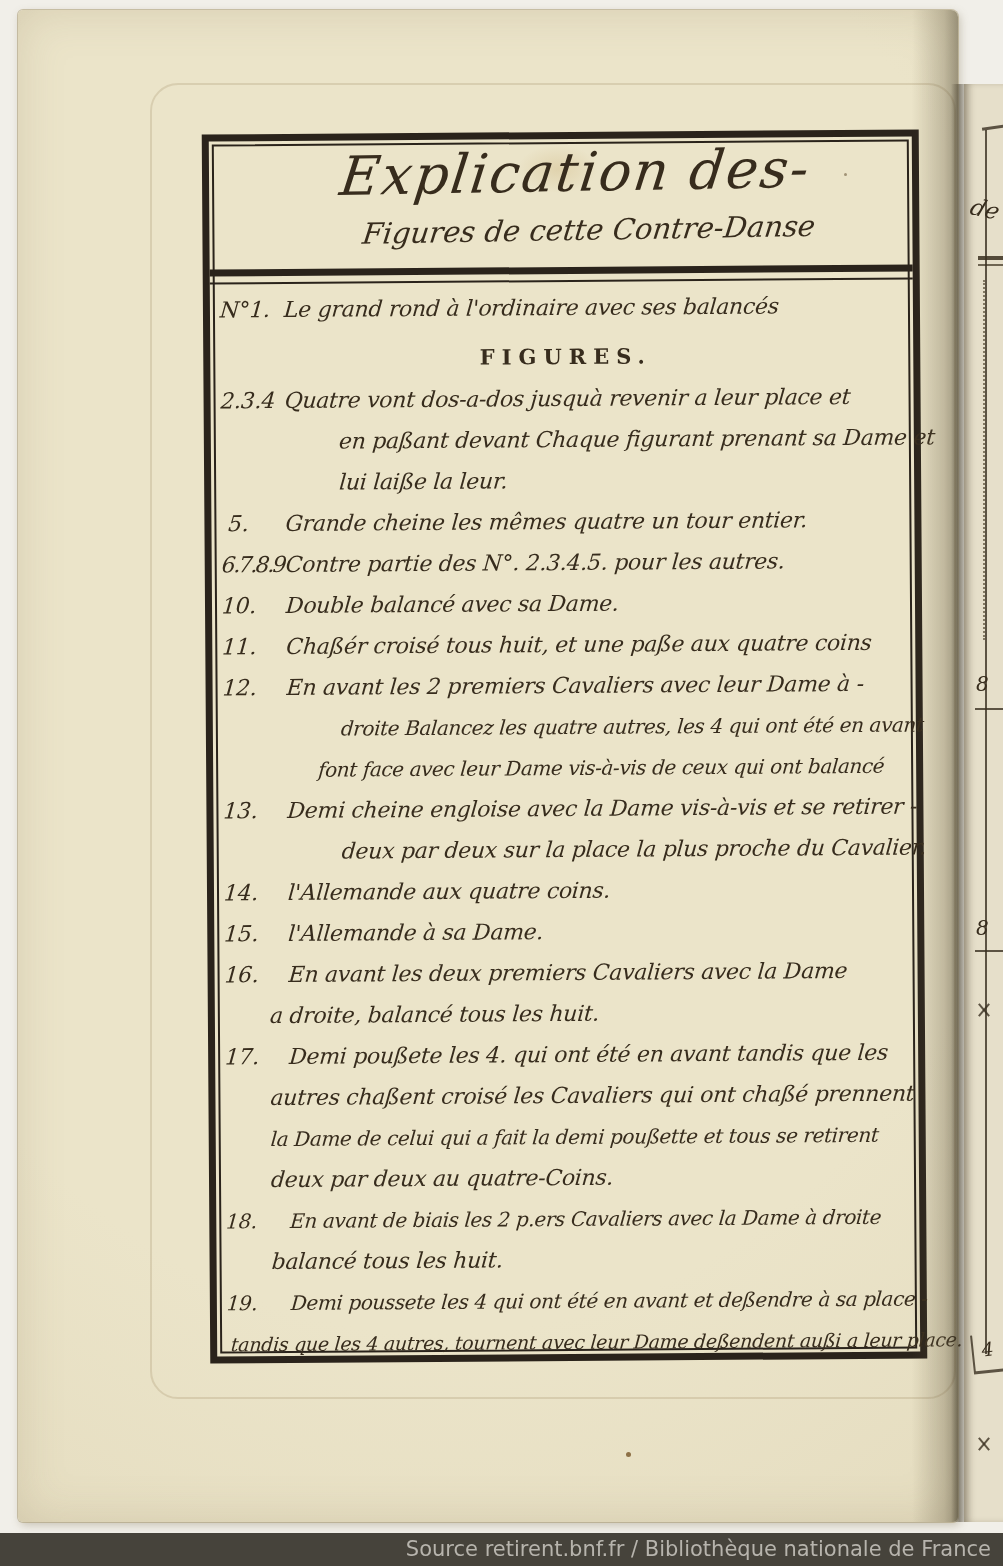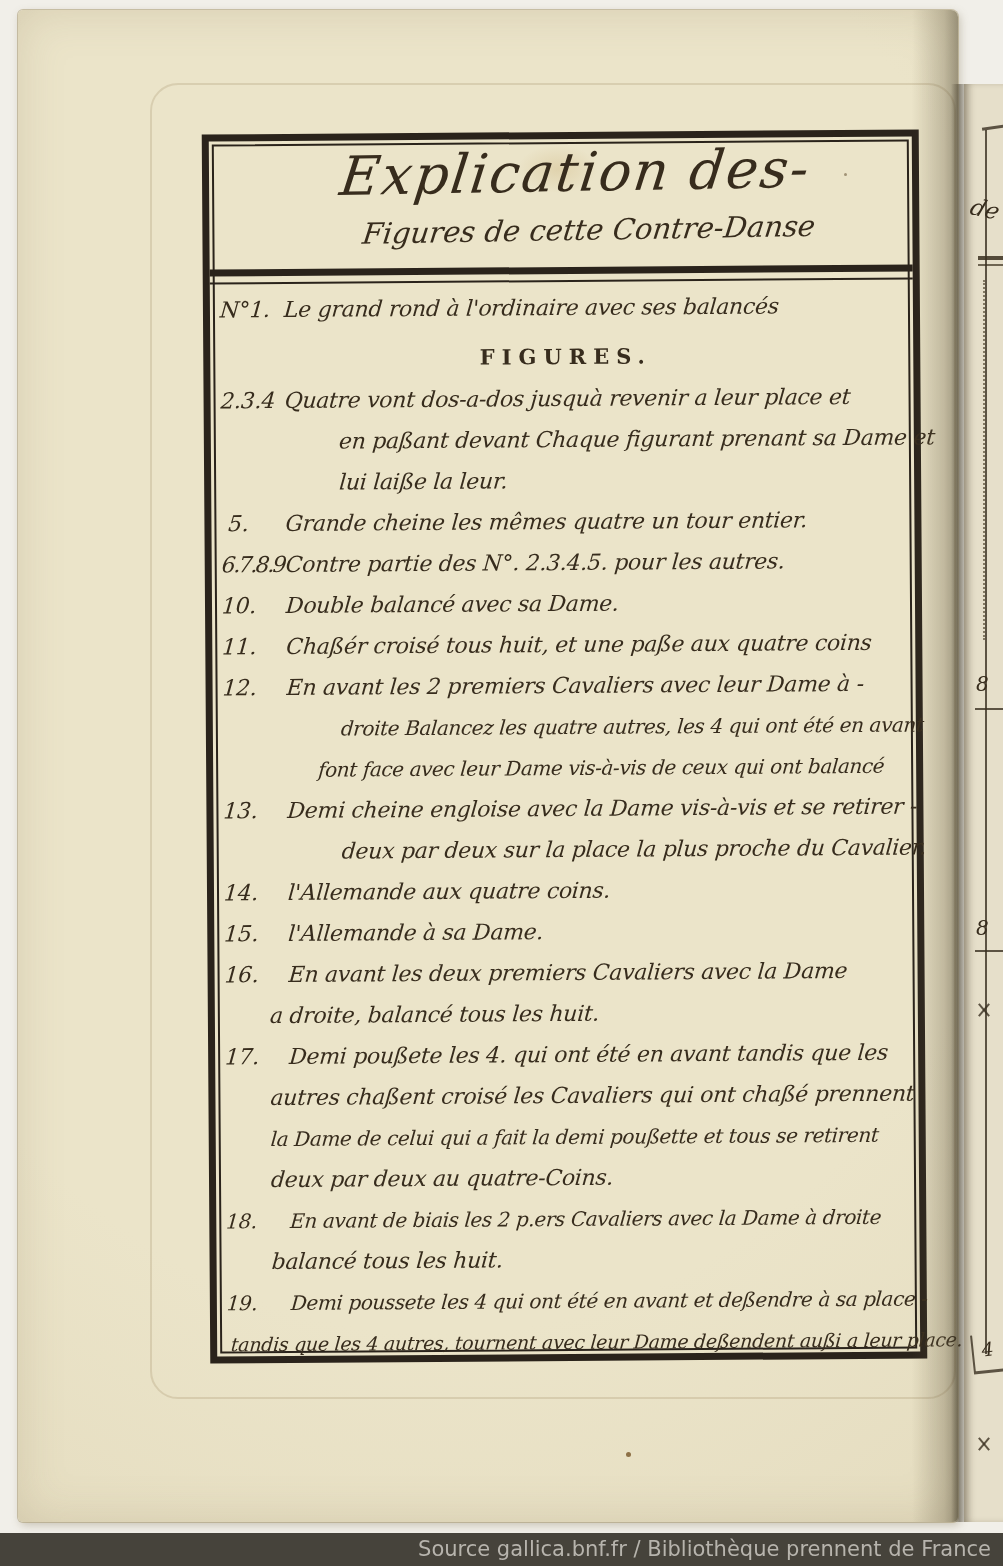--- a/index.html
+++ b/index.html
@@ -133,16 +133,16 @@
     <div class="adj-num1">8</div>
     <div class="adj-hr1"></div>
     <div class="adj-num2">8</div>
     <div class="adj-hr2"></div>
     <div class="xmark xm1"></div>
     <div class="xmark xm2"></div>
     <div class="adj-box4">4</div>
   </div>
 
   <div class="bar">
-    <span class="src">Source gallica.bnf.fr / Bibliothèque prennent de France</span>
+    <span class="src">Source retirent.bnf.fr / Bibliothèque nationale de France</span>
   </div>
 
 </div>
 
 </body></html>

